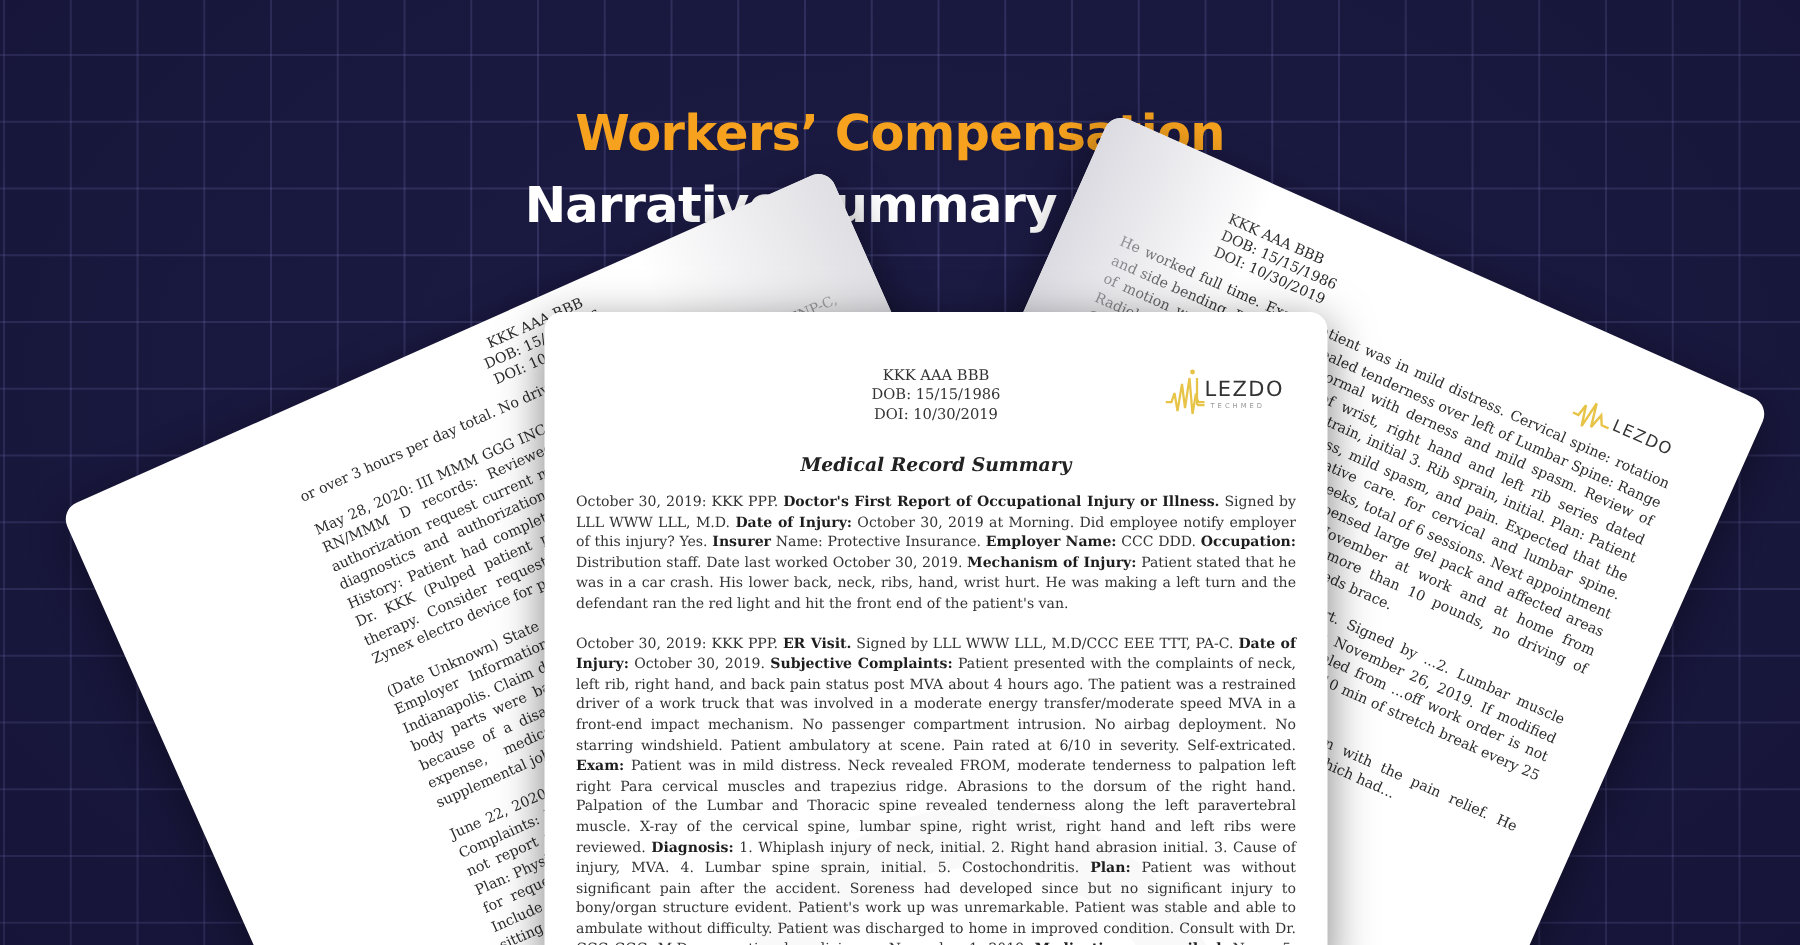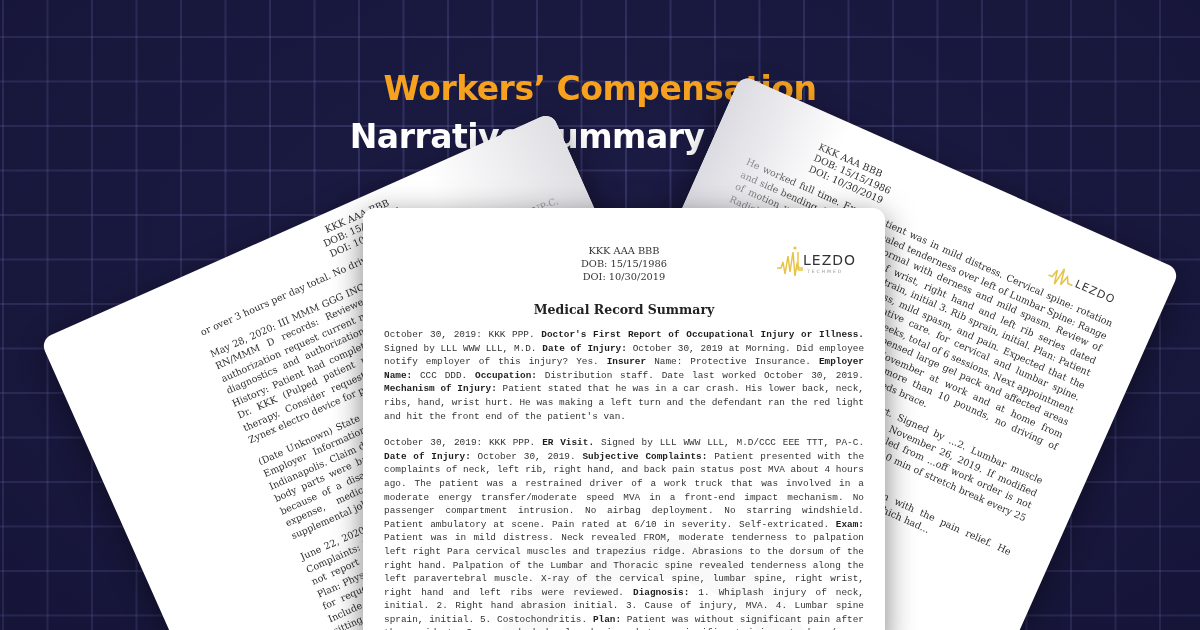--- a/index.html
+++ b/index.html
@@ -23,23 +23,23 @@
   .side-right .fade{position:absolute;left:0;top:0;bottom:0;width:120px;background:linear-gradient(to left, rgba(255,255,255,0), rgba(215,215,222,0.9));}
   .side-left .inner{position:absolute;left:150px;top:10px;width:380px;font-size:9.5px;line-height:13.5px;}
   .side-right .inner{position:absolute;left:40px;top:28px;width:400px;font-size:9.5px;line-height:13.5px;}
   .side-hdr{text-align:center;font-size:9.5px;line-height:12px;margin-bottom:6px;}
   .side-p{margin:0 0 10px 0;text-align:justify;}
   .b{font-weight:bold;}
 
   .main{left:363px;top:208px;width:522px;height:440px;box-shadow:0 8px 30px rgba(0,0,0,0.5);}
   .main .hdr{position:absolute;left:0;right:0;top:36px;text-align:center;font-size:9.8px;line-height:13px;color:#333;}
   .main .logo{position:absolute;left:414px;top:36px;width:80px;height:40px;}
-  .main .title{position:absolute;left:0;right:0;top:94px;text-align:center;font-weight:bold;font-size:12.5px;color:#222;}
+  .main .title{position:absolute;left:0;right:0;top:94px;text-align:center;font-weight:bold;font-size:12.5px;color:#222;font-style:italic;}
   .main .body{position:absolute;left:21px;right:21px;top:120px;font-size:9.4px;line-height:13.6px;color:#333;}
-  .main .body p{margin:0 0 13px 0;text-align:justify;font-family:Liberation Mono, monospace;}
+  .main .body p{margin:0 0 13px 0;text-align:justify;}
   .watermark{position:absolute;left:120px;top:330px;width:260px;height:260px;border-radius:50%;border:40px solid rgba(0,0,0,0.025);}
 
   .logo-text{position:absolute;left:26px;top:8px;font-family:"DejaVu Sans",sans-serif;font-size:14px;letter-spacing:1px;color:#333;}
   .logo-sub{position:absolute;left:30px;top:25px;font-family:"DejaVu Sans",sans-serif;font-size:4.5px;letter-spacing:2px;color:#999;}
 </style>
 </head>
 <body>
 
 <div class="vignette"></div>
 

